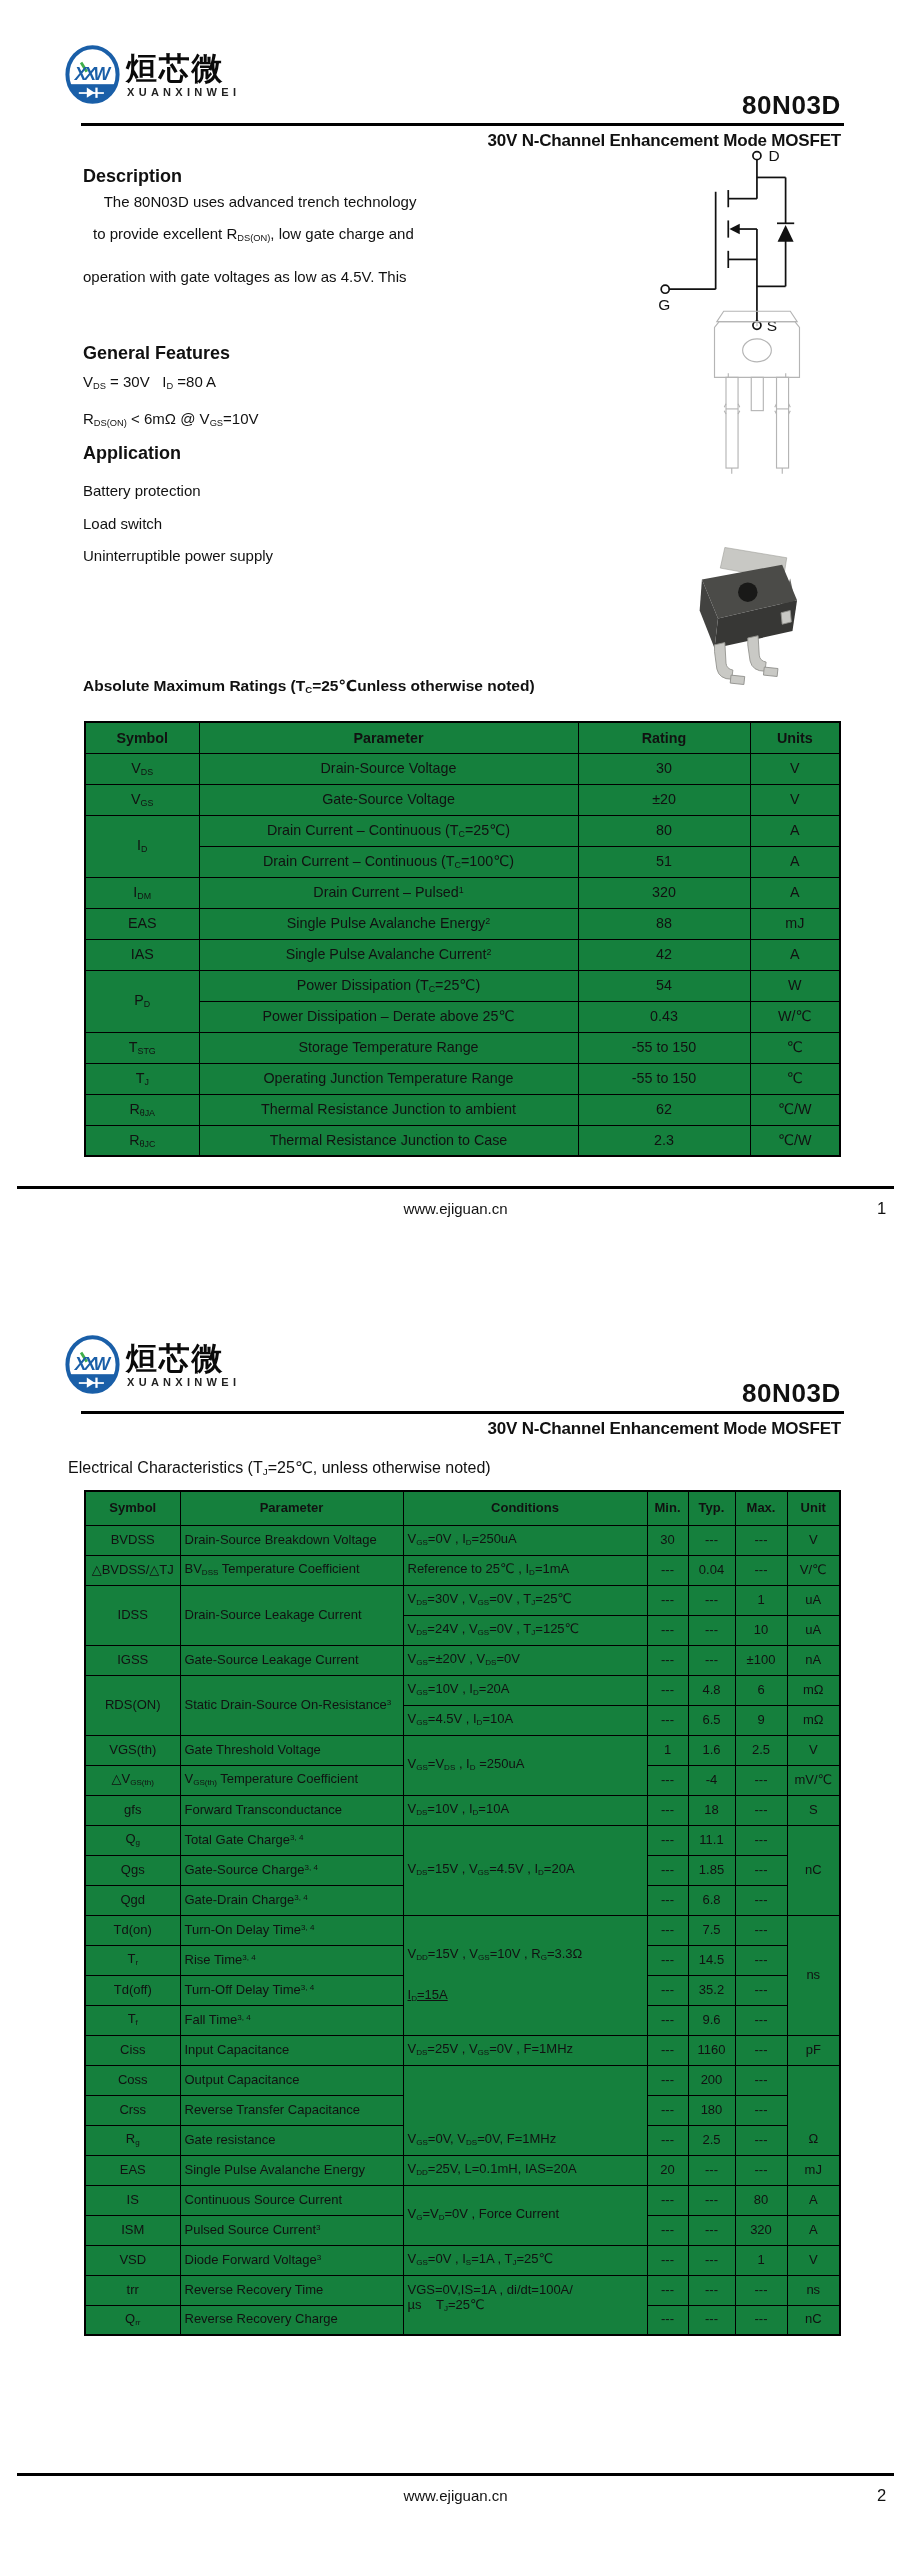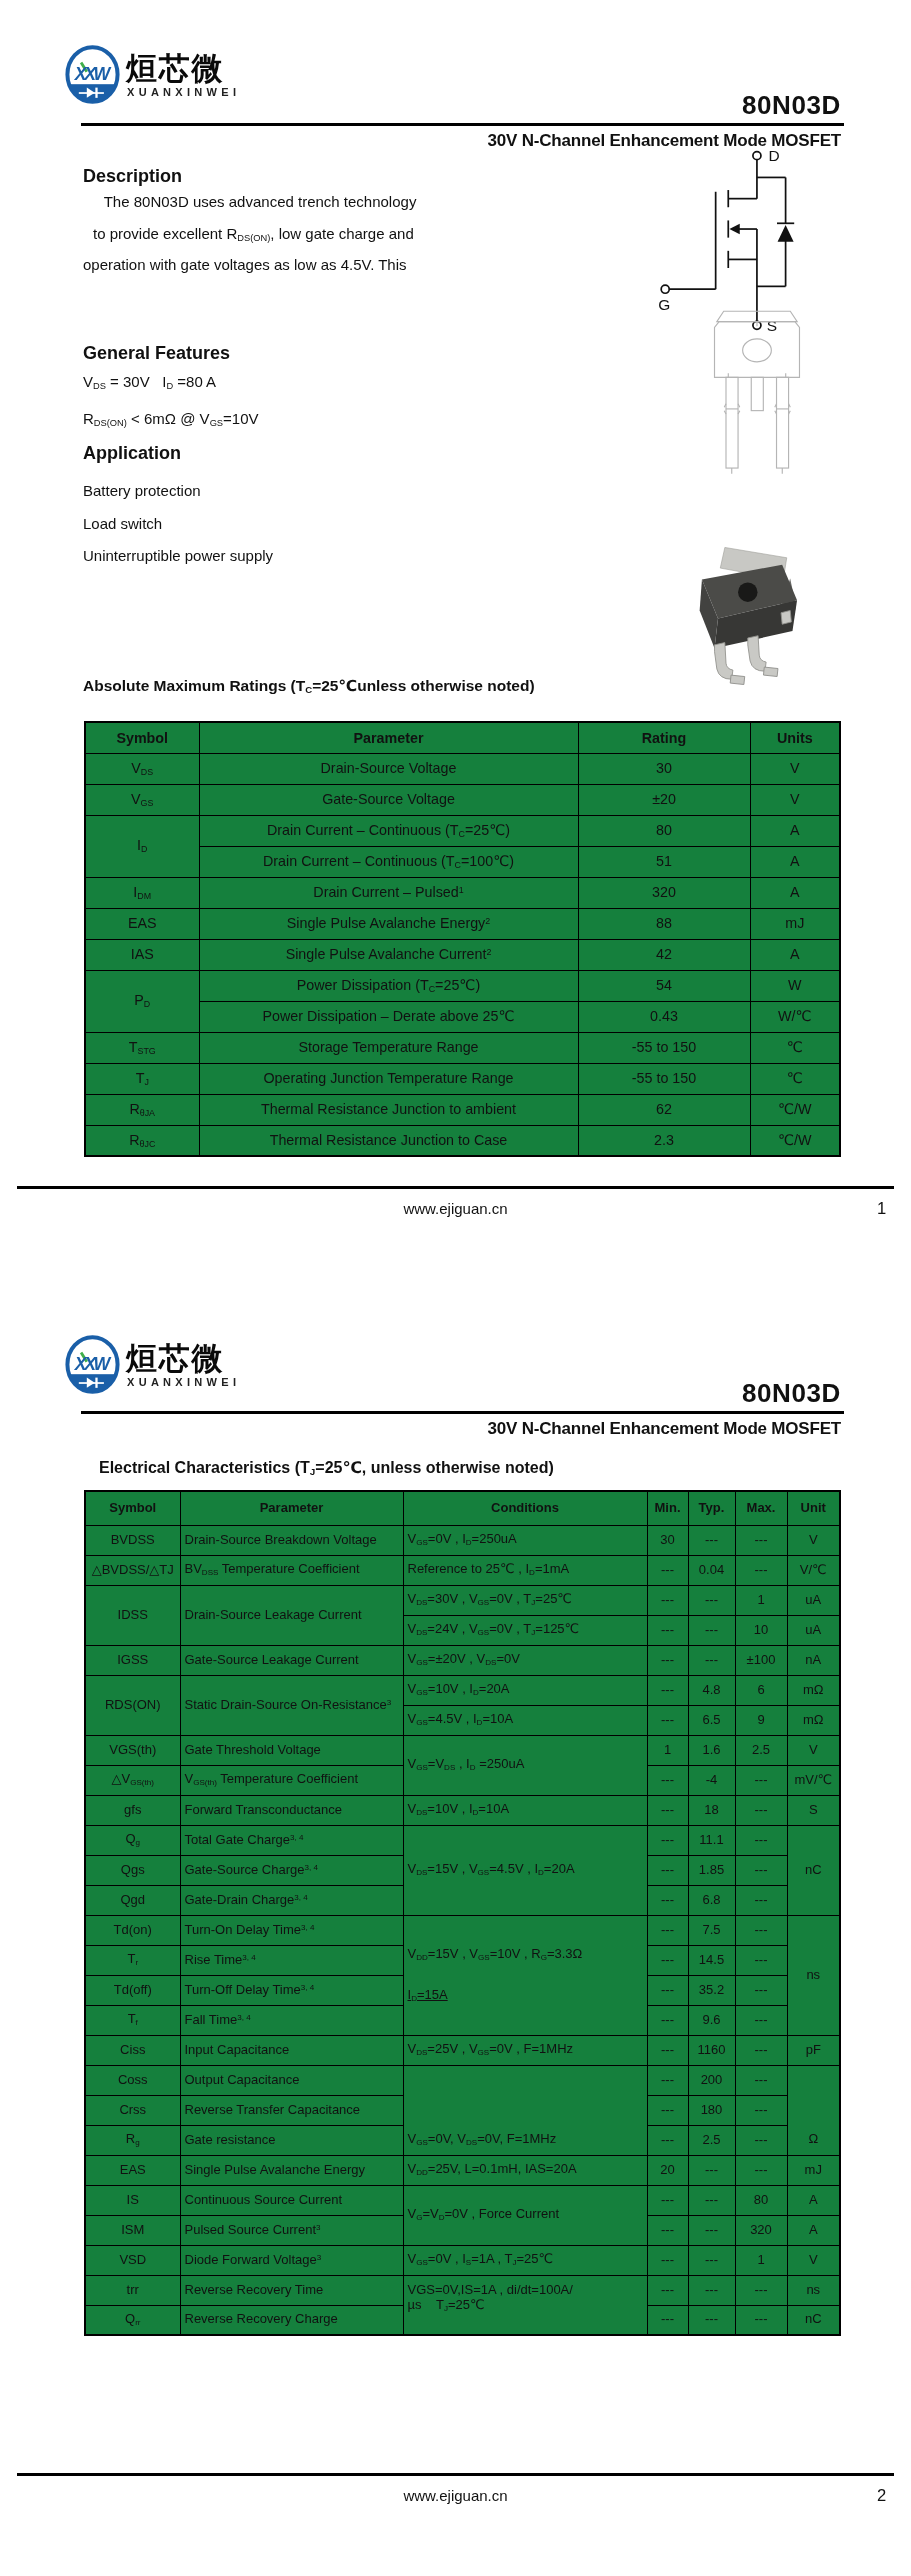--- a/index.html
+++ b/index.html
@@ -77,21 +77,21 @@
   </div>
   <div class="abs logo-cn" style="left:126px; top:48px;">烜芯微</div>
   <div class="abs logo-en" style="left:127px; top:86px;">XUANXINWEI</div>
   <div class="abs part-number" style="left:574px; top:90px; width:267px;">80N03D</div>
   <div class="abs head-rule" style="left:81px; top:123px; width:763px;"></div>
   <div class="abs subtitle" style="left:344px; top:131px; width:497px;">30V N-Channel Enhancement Mode MOSFET</div>
 
   <div class="abs h2" style="left:83px; top:166px;">Description</div>
   <div class="abs body-line indent" style="left:83px; top:193px; width:516px;">The 80N03D uses advanced trench technology</div>
   <div class="abs body-line" style="left:83px; top:225px; width:516px;margin-left:10px;">to provide excellent R<sub>DS(ON)</sub>, low gate charge and</div>
-  <div class="abs body-line" style="left:83px; top:256px; width:516px;">operation with gate voltages as low as 4.5V. This</div>
+  <div class="abs body-line" style="left:83px; top:268px; width:516px;">operation with gate voltages as low as 4.5V. This</div>
 
   <div class="abs h2" style="left:83px; top:343px;">General Features</div>
   <div class="abs body-line" style="left:83px; top:373px;">V<sub>DS</sub> = 30V&nbsp;&nbsp;&nbsp;I<sub>D</sub> =80 A</div>
   <div class="abs body-line" style="left:83px; top:410px;">R<sub>DS(ON)</sub> &lt; 6mΩ @ V<sub>GS</sub>=10V</div>
 
   <div class="abs h2" style="left:83px; top:443px;">Application</div>
   <div class="abs body-line" style="left:83px; top:482px;">Battery protection</div>
   <div class="abs body-line" style="left:83px; top:515px;">Load switch</div>
   <div class="abs body-line" style="left:83px; top:547px;">Uninterruptible power supply</div>
 
@@ -286,21 +286,21 @@
         <rect x="55" y="76" width="4" height="18" fill="#ffffff"></rect>
       </g>
     </svg>
   </div>
   <div class="abs logo-cn" style="left:126px; top:50px;">烜芯微</div>
   <div class="abs logo-en" style="left:127px; top:88px;">XUANXINWEI</div>
   <div class="abs part-number" style="left:574px; top:90px; width:267px;">80N03D</div>
   <div class="abs head-rule" style="left:81px; top:123px; width:763px;"></div>
   <div class="abs subtitle" style="left:344px; top:131px; width:497px;">30V N-Channel Enhancement Mode MOSFET</div>
 
-  <div class="abs" style="left:99px; top:170px; font-size:16px; font-weight:bold;">Electrical Characteristics (T<sub>J</sub>=25℃, unless otherwise noted)</div>
+  <div class="abs" style="left:68px; top:170px; font-size:16px; font-weight:normal;">Electrical Characteristics (T<sub>J</sub>=25℃, unless otherwise noted)</div>
 
   <table class="abs t t-ec" style="left:84px; top:202px;">
     <colgroup>
       <col style="width:95px">
         <col style="width:223px">
         <col style="width:244px">
       <col style="width:41px">
         <col style="width:47px">
         <col style="width:52px">
         <col style="width:53px">

